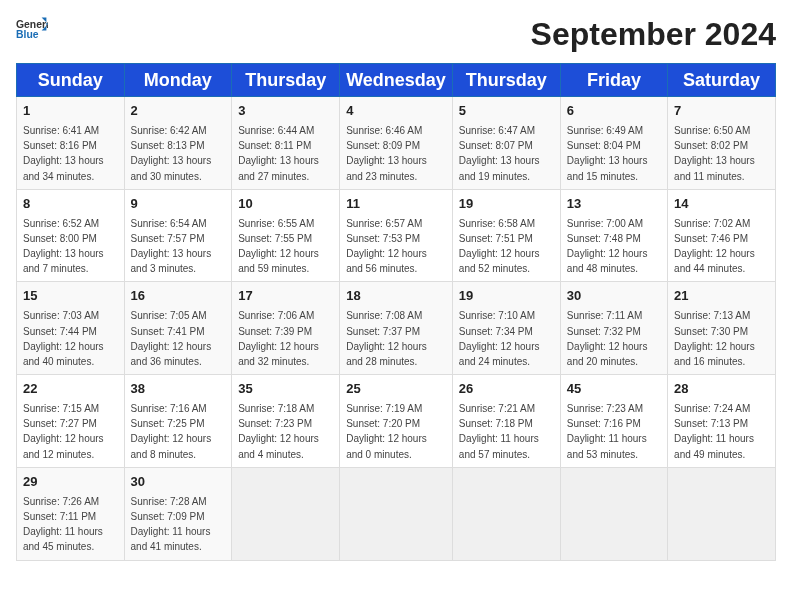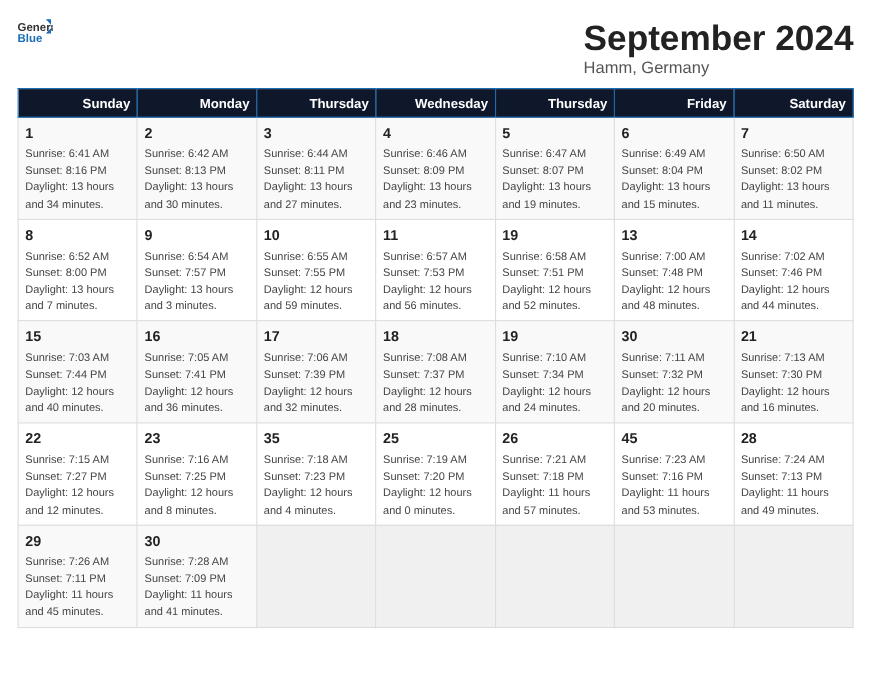--- a/index.html
+++ b/index.html
@@ -19,41 +19,42 @@
     .logo {
       display: flex;
       align-items: center;
       gap: 4px;
     }
     .logo-icon {
       width: 32px;
       height: 28px;
     }
     .title-area {
+      text-align: right;
     }
     .month-title {
       font-size: 32px;
       font-weight: bold;
       color: #222;
     }
     .location {
       font-size: 15px;
       color: #555;
     }
     table {
       width: 100%;
       border-collapse: collapse;
       font-size: 10.5px;
     }
     thead tr th {
-      background-color: #0f172a;
+      background-color: #1d4ed8;
       color: #fff;
-      text-align: right;
+      text-align: center;
       padding: 6px 6px 5px 6px;
-      font-size: 12px;
+      font-size: 18px;
       font-weight: bold;
       border: 1px solid #1a6db5;
     }
     tbody tr td {
       vertical-align: top;
       padding: 5px 6px;
       border: 1px solid #ddd;
       width: 14.28%;
       min-height: 80px;
       line-height: 1.45;
@@ -86,21 +87,20 @@
 <div class="header-area">
   <div class="logo">
     <svg class="logo-icon" viewBox="0 0 40 35">
       <text x="0" y="15" font-size="13" font-weight="bold" fill="#333">General</text>
       <text x="0" y="28" font-size="13" font-weight="bold" fill="#1a6db5">Blue</text>
       <polygon points="32,2 40,10 32,18 38,18 38,2" fill="#1a6db5"></polygon>
     </svg>
   </div>
   <div class="title-area">
     <div class="month-title">September 2024</div>
-    <div class="location">Hamm, Germany</div>
   </div>
 </div>
 
 <table>
   <thead>
     <tr>
         <th>Sunday</th>
         <th>Monday</th>
         <th>Thursday</th>
         <th>Wednesday</th>
@@ -132,21 +132,21 @@
         <td><span class="day-number">15</span><span class="day-info">Sunrise: 7:03 AM<br>Sunset: 7:44 PM<br>Daylight: 12 hours and 40 minutes.</span></td>
         <td><span class="day-number">16</span><span class="day-info">Sunrise: 7:05 AM<br>Sunset: 7:41 PM<br>Daylight: 12 hours and 36 minutes.</span></td>
         <td><span class="day-number">17</span><span class="day-info">Sunrise: 7:06 AM<br>Sunset: 7:39 PM<br>Daylight: 12 hours and 32 minutes.</span></td>
         <td><span class="day-number">18</span><span class="day-info">Sunrise: 7:08 AM<br>Sunset: 7:37 PM<br>Daylight: 12 hours and 28 minutes.</span></td>
         <td><span class="day-number">19</span><span class="day-info">Sunrise: 7:10 AM<br>Sunset: 7:34 PM<br>Daylight: 12 hours and 24 minutes.</span></td>
         <td><span class="day-number">30</span><span class="day-info">Sunrise: 7:11 AM<br>Sunset: 7:32 PM<br>Daylight: 12 hours and 20 minutes.</span></td>
         <td><span class="day-number">21</span><span class="day-info">Sunrise: 7:13 AM<br>Sunset: 7:30 PM<br>Daylight: 12 hours and 16 minutes.</span></td>
       </tr>
       <tr>
         <td><span class="day-number">22</span><span class="day-info">Sunrise: 7:15 AM<br>Sunset: 7:27 PM<br>Daylight: 12 hours and 12 minutes.</span></td>
-        <td><span class="day-number">23</span><span class="day-info">Sunrise: 7:16 AM<br>Sunset: 7:25 PM<br>Daylight: 12 hours and 8 minutes.</span></td>
+        <td><span class="day-number">38</span><span class="day-info">Sunrise: 7:16 AM<br>Sunset: 7:25 PM<br>Daylight: 12 hours and 8 minutes.</span></td>
         <td><span class="day-number">35</span><span class="day-info">Sunrise: 7:18 AM<br>Sunset: 7:23 PM<br>Daylight: 12 hours and 4 minutes.</span></td>
         <td><span class="day-number">25</span><span class="day-info">Sunrise: 7:19 AM<br>Sunset: 7:20 PM<br>Daylight: 12 hours and 0 minutes.</span></td>
         <td><span class="day-number">26</span><span class="day-info">Sunrise: 7:21 AM<br>Sunset: 7:18 PM<br>Daylight: 11 hours and 57 minutes.</span></td>
         <td><span class="day-number">45</span><span class="day-info">Sunrise: 7:23 AM<br>Sunset: 7:16 PM<br>Daylight: 11 hours and 53 minutes.</span></td>
         <td><span class="day-number">28</span><span class="day-info">Sunrise: 7:24 AM<br>Sunset: 7:13 PM<br>Daylight: 11 hours and 49 minutes.</span></td>
       </tr>
       <tr>
         <td><span class="day-number">29</span><span class="day-info">Sunrise: 7:26 AM<br>Sunset: 7:11 PM<br>Daylight: 11 hours and 45 minutes.</span></td>
         <td><span class="day-number">30</span><span class="day-info">Sunrise: 7:28 AM<br>Sunset: 7:09 PM<br>Daylight: 11 hours and 41 minutes.</span></td>
         <td class="empty"></td>

